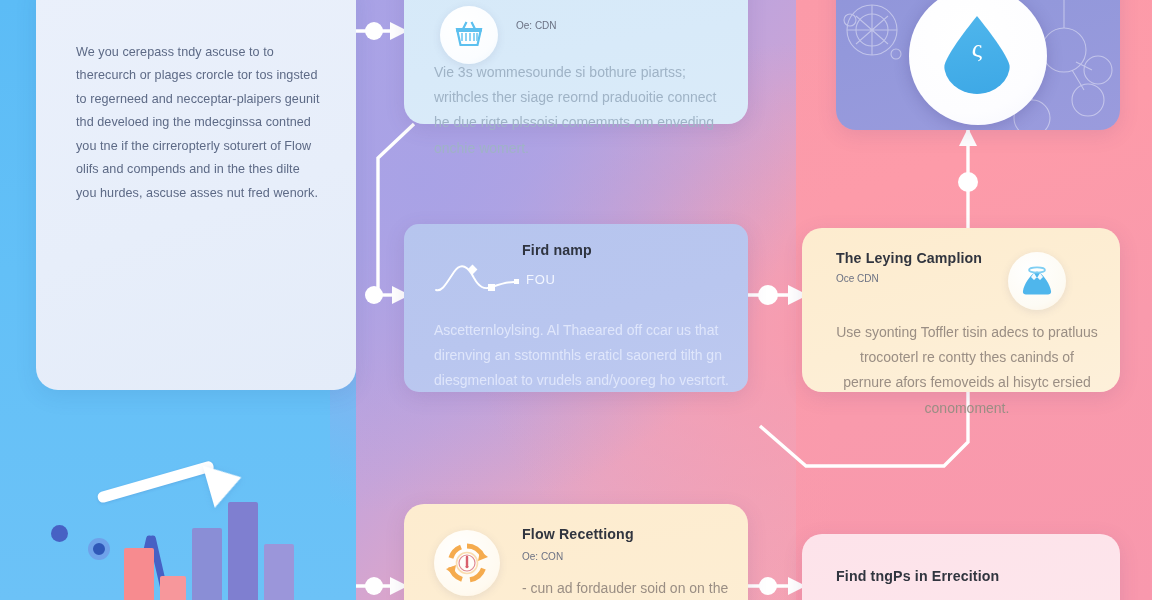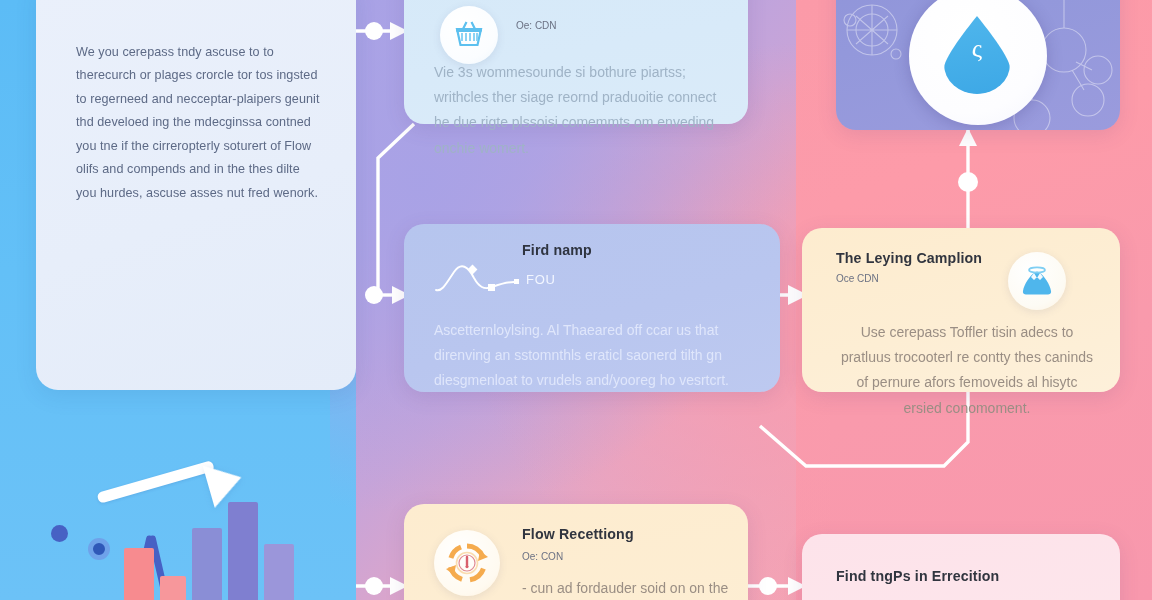--- a/index.html
+++ b/index.html
@@ -118,22 +118,23 @@
     position:absolute; left:36px; top:78px;
   }
   .card-top .t-head { position:absolute; left:112px; top:92px; }
   .card-top .card-body {
     position:absolute; left:30px; top:132px; width:292px; margin:0;
     color:#9fb3c6;
   }
 
   
   .card-mid {
-    left:404px; top:224px; width:376px; height:168px;
+    left:404px; top:224px; width:344px; height:168px;
     background:linear-gradient(165deg,#b6c5ee 0%,#b9c6ef 55%,#bdc9f0 100%);
+    border-radius:15px;
   }
   .card-mid .card-title {
     position:absolute; left:118px; top:18px; color:#2f3440;
   }
   .card-mid .spark { position:absolute; left:28px; top:36px; }
   .card-mid .spark-label {
     position:absolute; left:122px; top:48px;
     font-size:13px; color:#f2f6ff; letter-spacing:.06em;
   }
   .card-mid .card-body {
@@ -349,21 +350,21 @@
     <div class="card-sub">Oce CDN</div>
     <div class="icon-wrap">
       <div class="icon-circle cream">
         <svg width="34" height="32" viewBox="0 0 34 32">
           <path d="M3 26 C4 19 10 11 14 8 C16 6 18 6 20 8 C24 11 30 19 31 26 C31.6 29 29 29.5 26 29.5 H8 C5 29.5 2.4 29 3 26 Z" fill="#4fb6ec"></path>
           <path d="M11 12 L14 8 L17 13 L20 8 L23 12 L20 15 L17 12 L14 15 Z" fill="#ffffff" opacity=".92"></path>
           <ellipse cx="17" cy="5" rx="8" ry="2.6" fill="none" stroke="#7fcff3" stroke-width="1.7"></ellipse>
         </svg>
       </div>
     </div>
-    <div class="card-body">Use cerepass Toffler tisin adecs to pratluus trocooterl re contty thes caninds of pernure afors femoveids al hisytc ersied conomoment.</div>
+    <div class="card-body">Use syonting Toffler tisin adecs to pratluus trocooterl re contty thes caninds of pernure afors femoveids al hisytc ersied conomoment.</div>
   </div>
 
   <div class="card card-bot">
     <div class="icon-wrap">
       <div class="icon-circle" style="width:66px;height:66px;background:radial-gradient(circle at 38% 32%,#ffffff 0%,#fffaf0 70%,#fdf0dc 100%)">
         <svg width="46" height="46" viewBox="0 0 46 46">
           <g fill="none" stroke="#f5ab4e" stroke-width="5" stroke-linecap="butt">
             <path d="M23 6 A17 17 0 0 1 38.6 16.4"></path>
             <path d="M39.4 28.6 A17 17 0 0 1 26 39.7"></path>
             <path d="M18 39.3 A17 17 0 0 1 6.6 27"></path>

